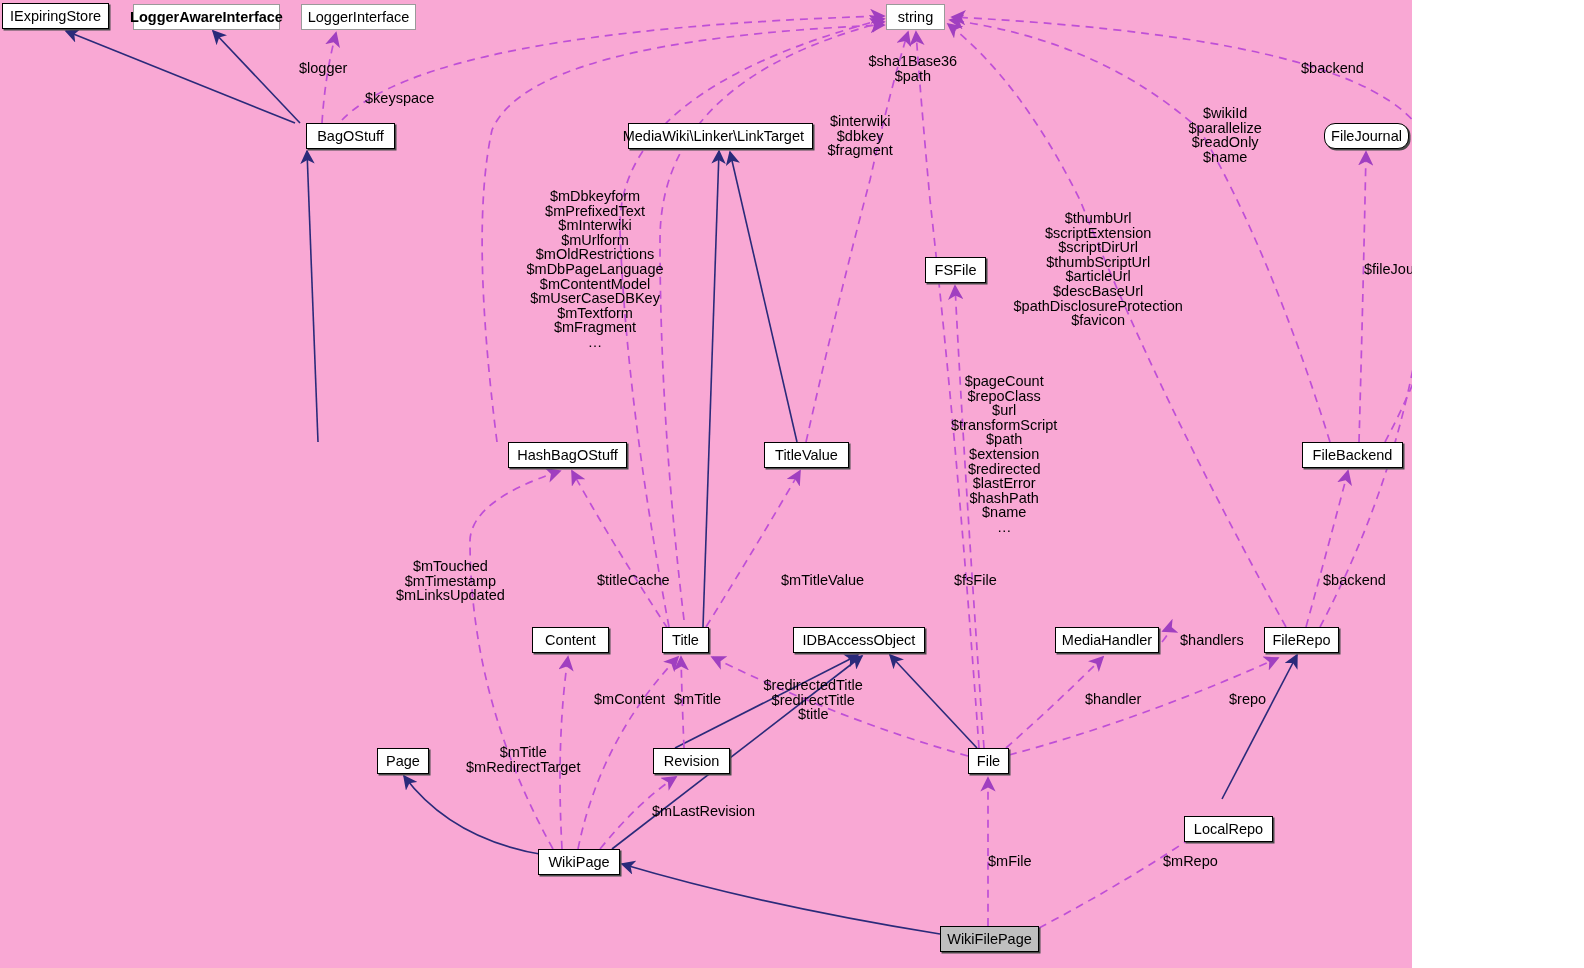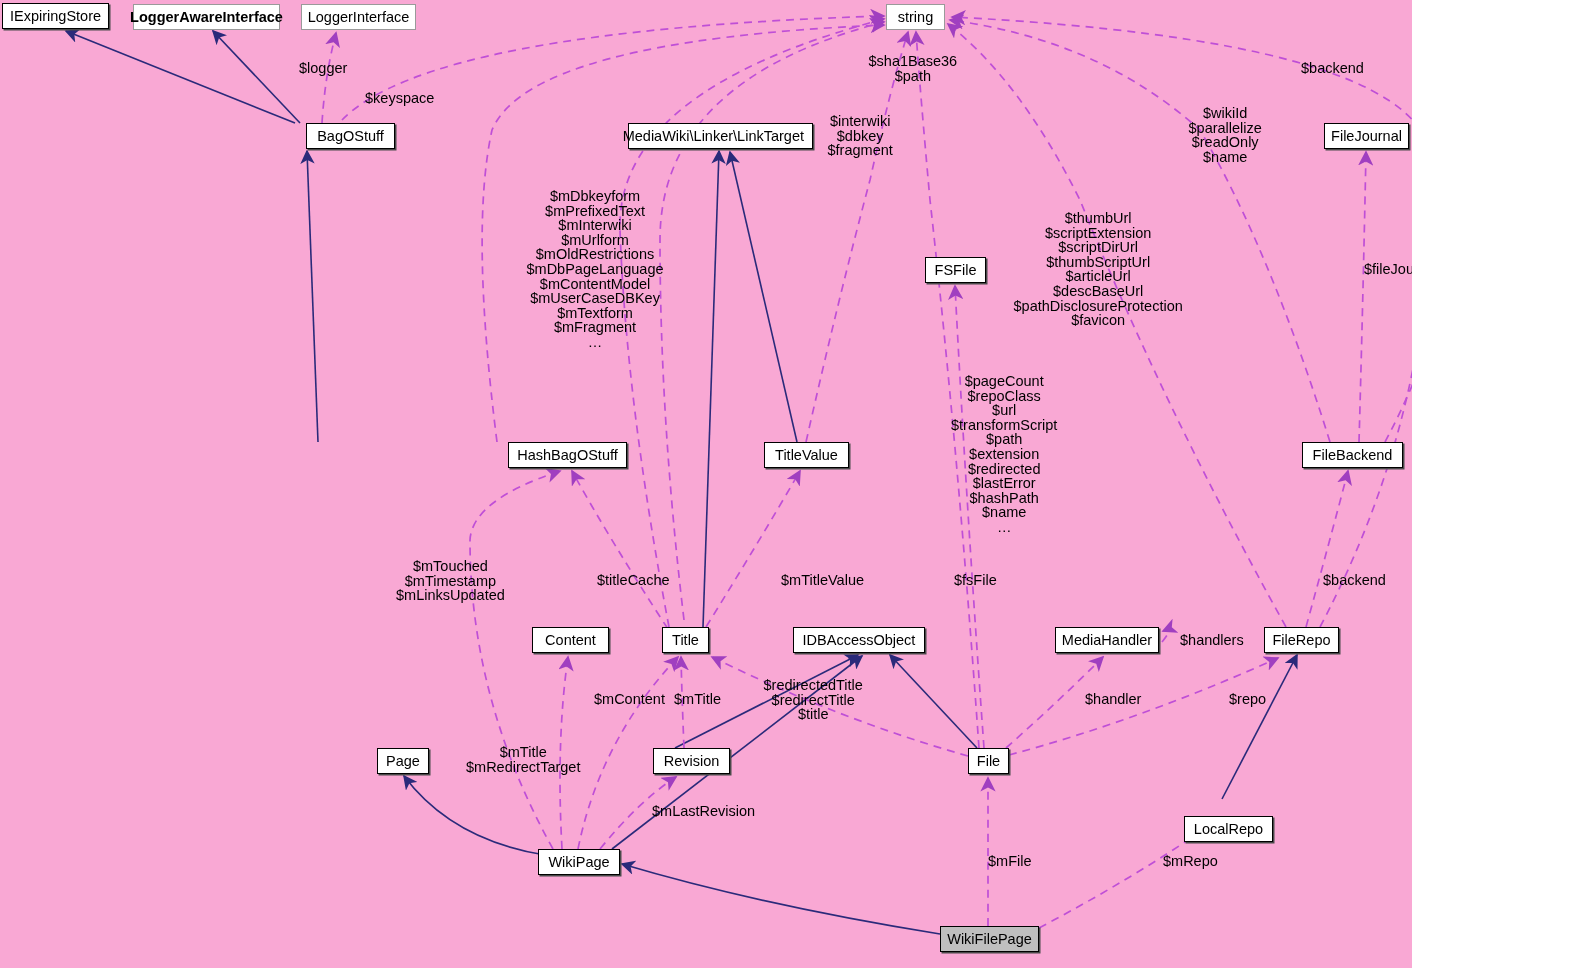--- a/index.html
+++ b/index.html
@@ -155,21 +155,21 @@
     </div>
   <div class="node interface" style="left:886px;top:4px;width:59px;">
       <span>string</span>
     </div>
   <div class="node" style="left:258px;top:123px;width:89px;margin-left:48px;">
       <span>BagOStuff</span>
     </div>
   <div class="node" style="left:628px;top:123px;width:185px;justify-content:flex-end;">
       <span>MediaWiki\Linker\LinkTarget</span>
     </div>
-  <div class="node" style="left:1324px;top:123px;width:85px;">
+  <div class="node" style="left:1324px;top:123px;width:85px;border-radius:11px;">
       <span>FileJournal</span>
     </div>
   <div class="node" style="left:1432px;top:123px;width:100px;">
       <span>LockManager</span>
     </div>
   <div class="node" style="left:925px;top:257px;width:61px;">
       <span>FSFile</span>
     </div>
   <div class="node" style="left:508px;top:442px;width:119px;">
       <span>HashBagOStuff</span>

